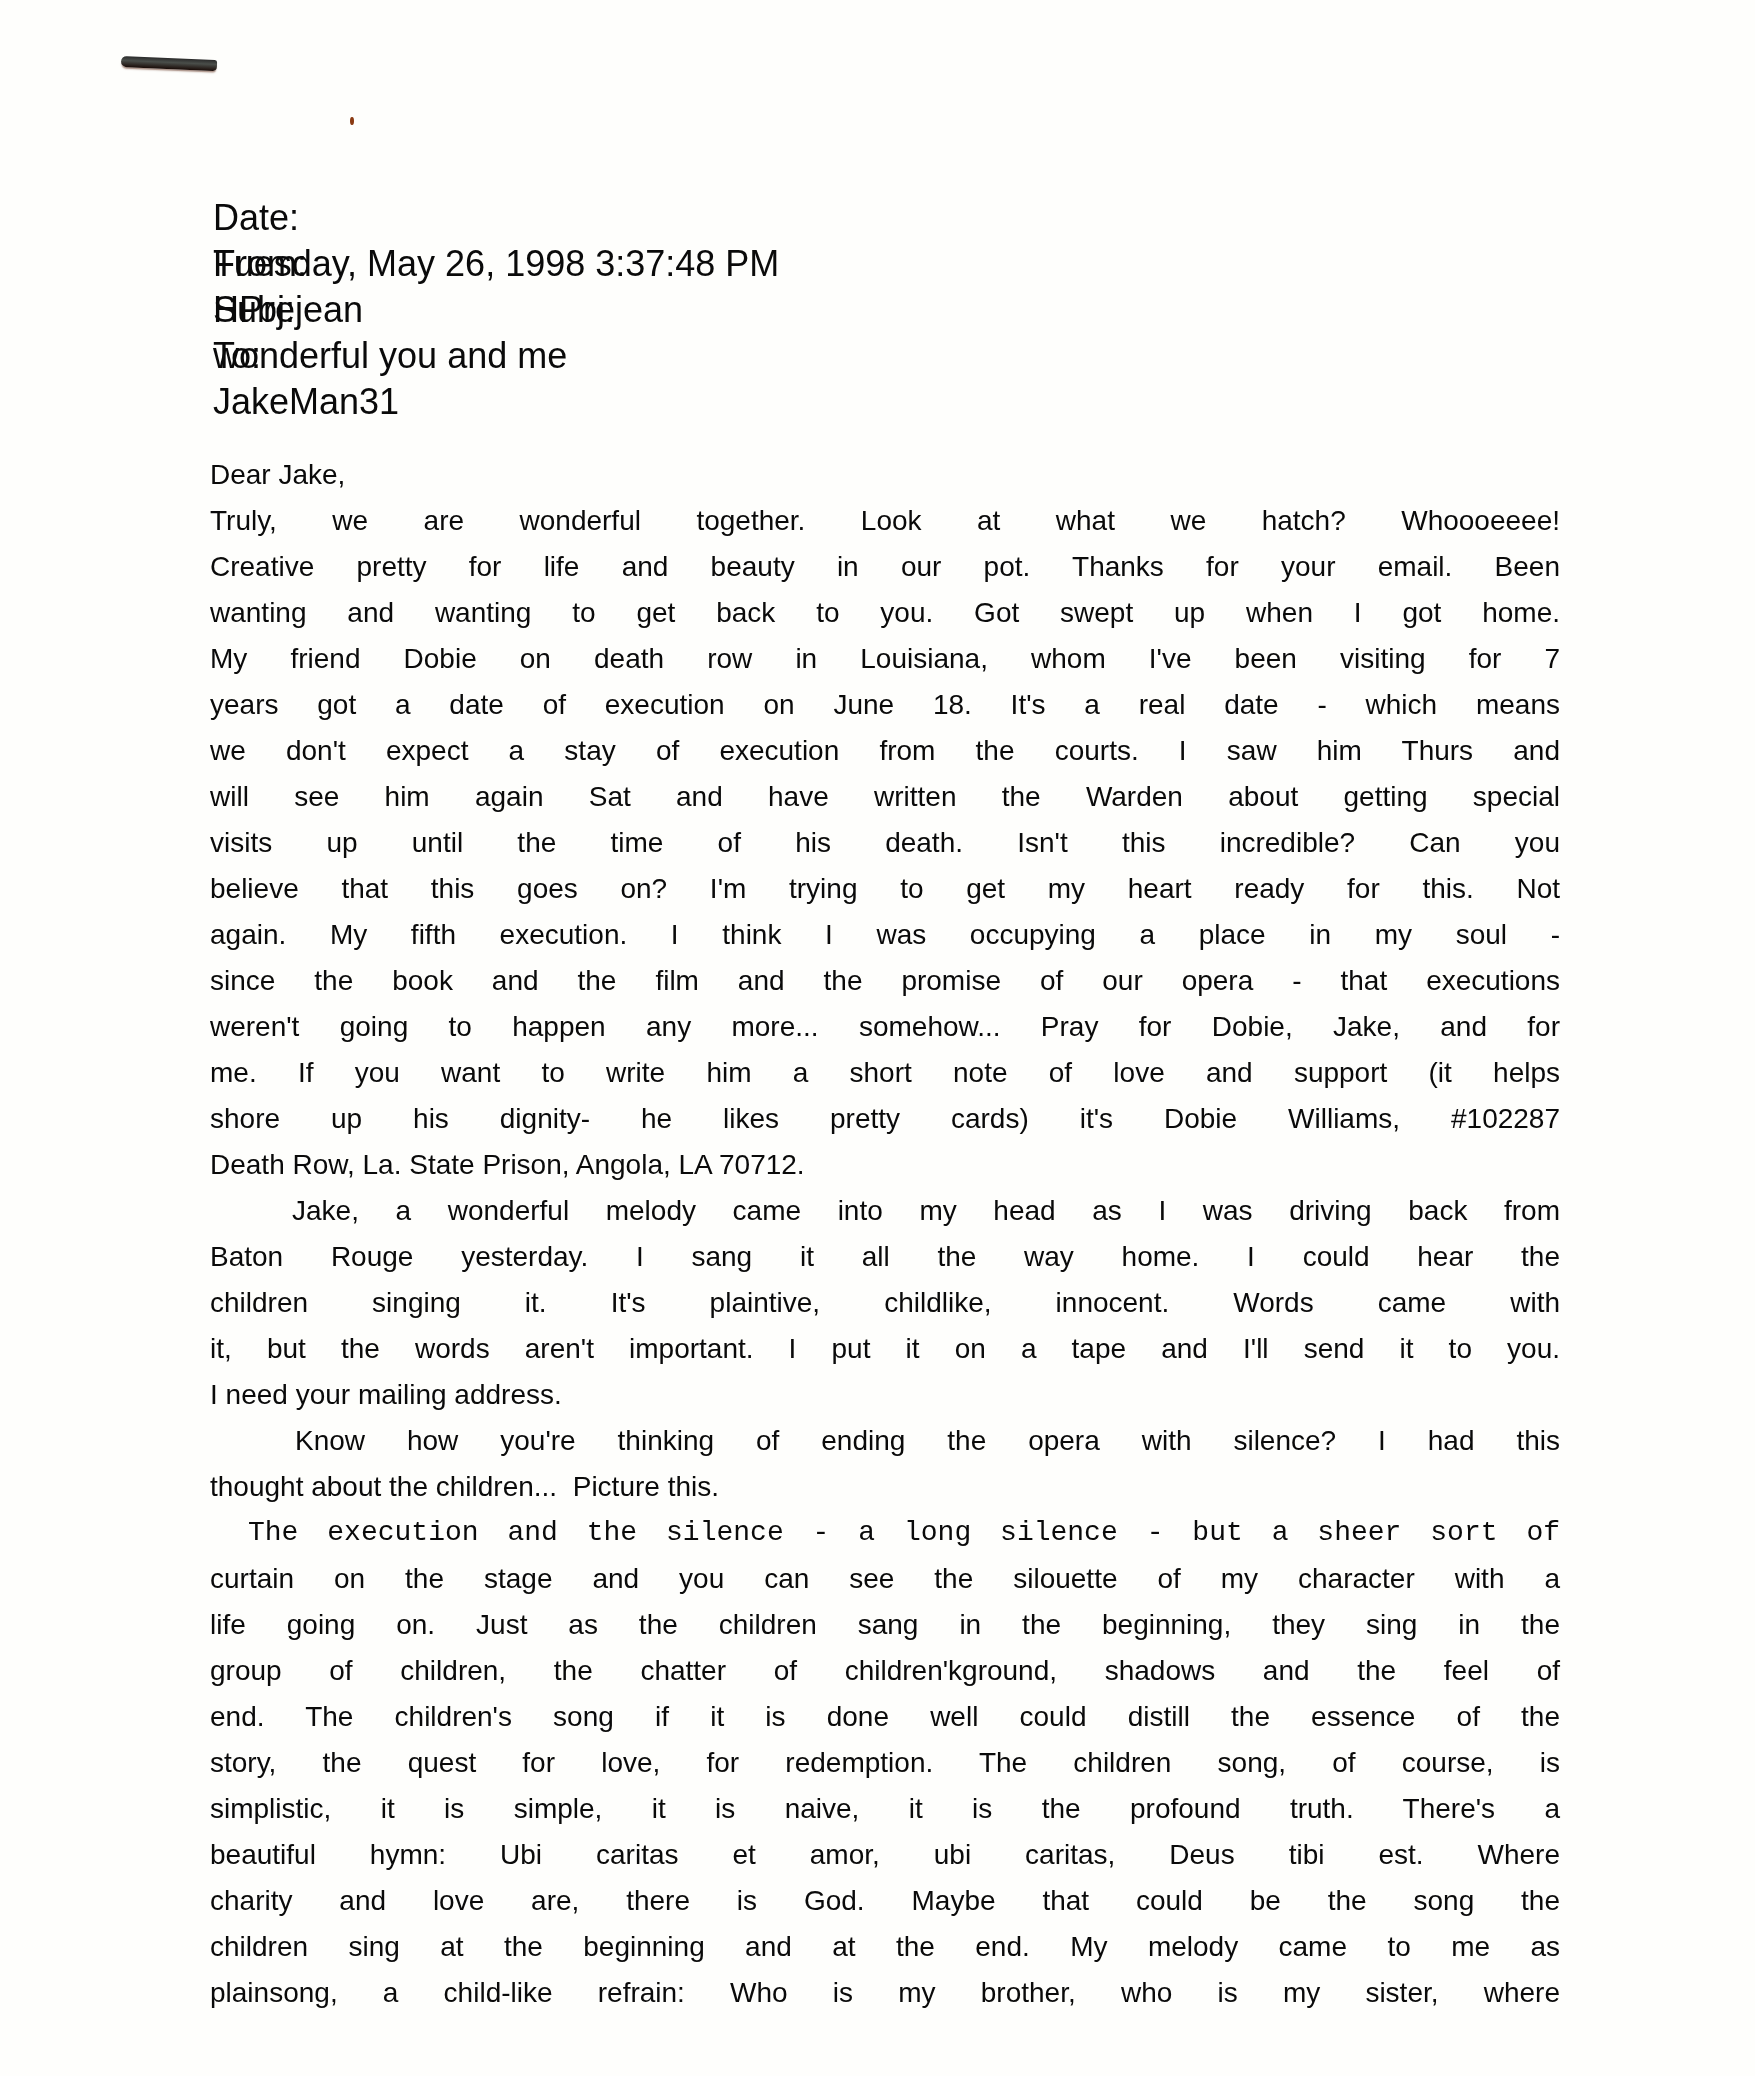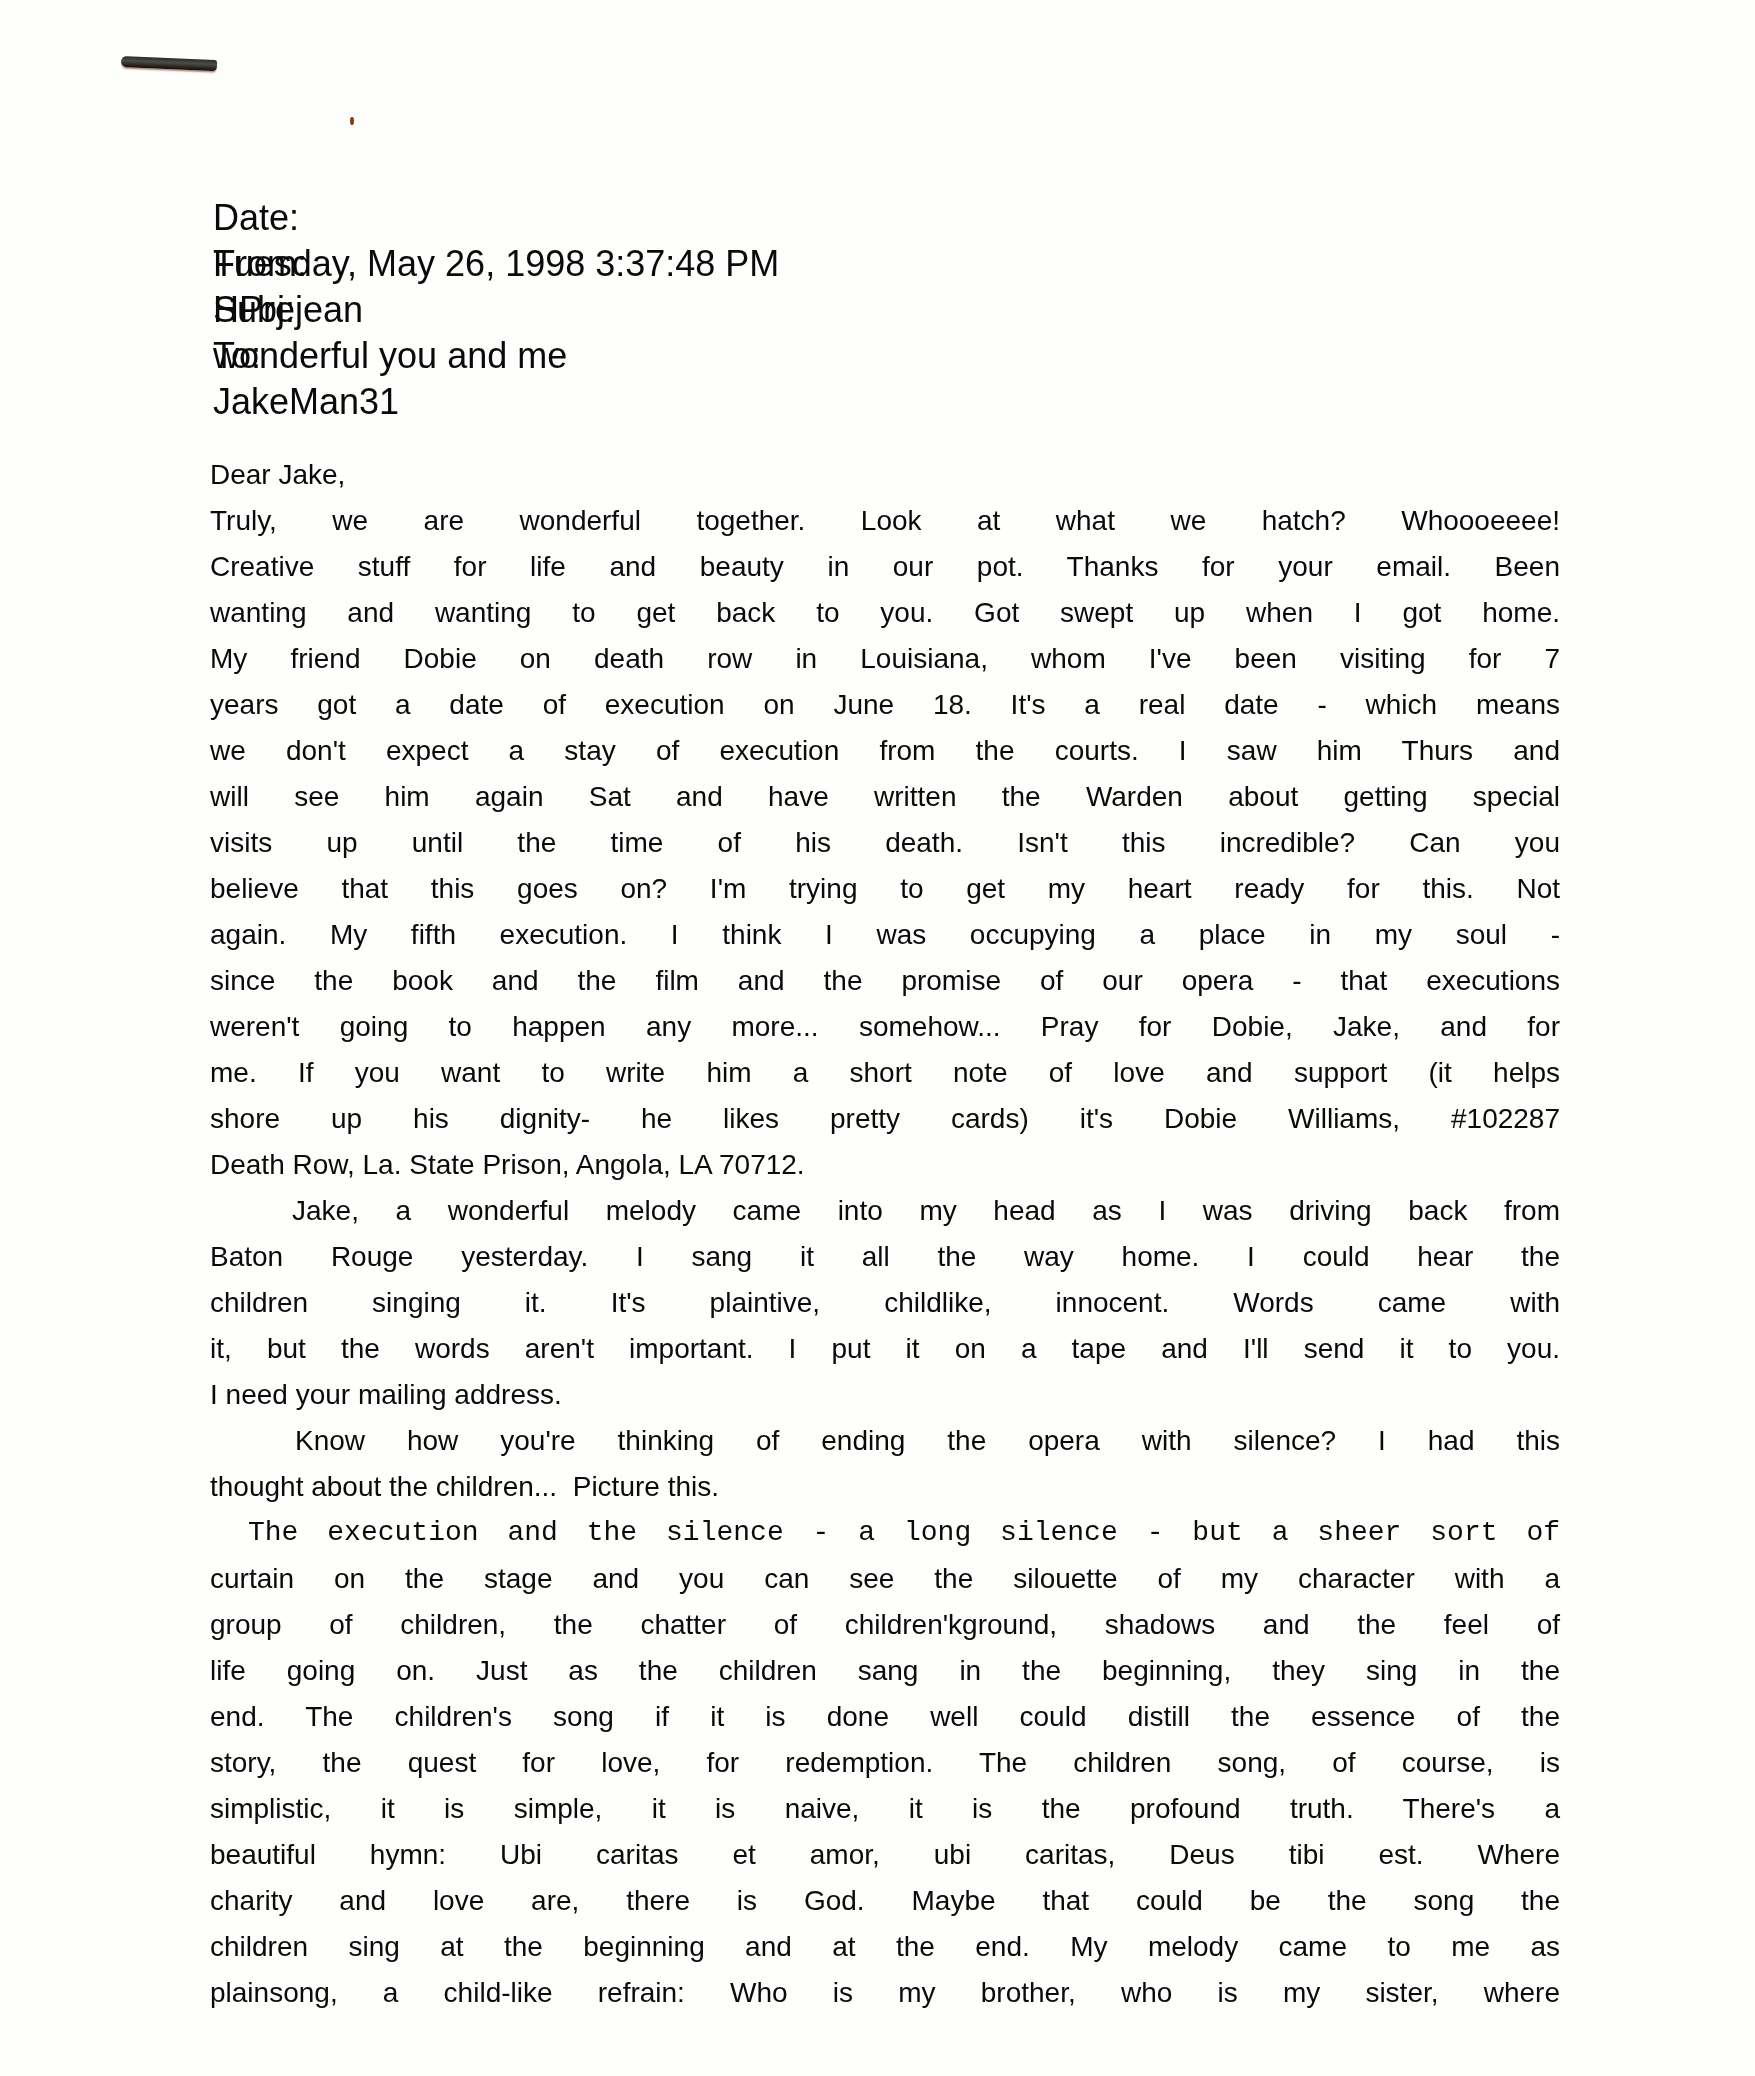--- a/index.html
+++ b/index.html
@@ -54,21 +54,21 @@
   </div>
   <div class="header-row">
     <span class="header-label">To:</span>
     <span>JakeMan31</span>
   </div>
 </div>
 
 <div class="body" id="body-lines">
     <div class="line">Dear Jake,</div>
     <div class="line full">Truly, we are wonderful together.  Look at what we hatch?  Whoooeeee!</div>
-    <div class="line full">Creative stuff for life and beauty in our pot.  Thanks for your email.  Been</div>
+    <div class="line full">Creative pretty for life and beauty in our pot.  Thanks for your email.  Been</div>
     <div class="line full">wanting and wanting to get back to you.  Got swept up when I got home.</div>
     <div class="line full">My friend Dobie on death row in Louisiana, whom I've been visiting for 7</div>
     <div class="line full">years got a date of execution on June 18.  It's a real date - which means</div>
     <div class="line full">we don't expect a stay of execution from the courts.  I saw him Thurs and</div>
     <div class="line full">will see him again Sat and have written the Warden about getting special</div>
     <div class="line full">visits up until the time of his death.  Isn't this incredible?  Can you</div>
     <div class="line full">believe that this goes on?  I'm trying to get my heart ready for this.  Not</div>
     <div class="line full">again.  My fifth execution.  I think I was occupying a place in my soul -</div>
     <div class="line full">since the book and the film and the promise of our opera - that executions</div>
     <div class="line full">weren't going to happen any more... somehow... Pray for Dobie, Jake, and for</div>
@@ -77,22 +77,22 @@
     <div class="line">Death Row, La. State Prison, Angola, LA 70712.</div>
     <div class="line full" style="padding-left: 82px;">Jake, a wonderful melody came into my head as I was driving back from</div>
     <div class="line full">Baton Rouge yesterday.  I sang it all the way home.  I could hear the</div>
     <div class="line full">children singing it.  It's plaintive, childlike, innocent.  Words came with</div>
     <div class="line full">it, but the words aren't important.  I put it on a tape and I'll send it to you.</div>
     <div class="line">I need your mailing address.</div>
     <div class="line full" style="padding-left: 85px;">Know how you're thinking of ending the opera with silence?  I had this</div>
     <div class="line">thought about the children...  Picture this.</div>
     <div class="line full" style="padding-left: 38px; font-family: Liberation Mono, monospace;">The execution and the silence - a long silence - but a sheer sort of</div>
     <div class="line full">curtain on the stage and you can see the silouette of my character with a</div>
+    <div class="line full">life going on.  Just as the children sang in the beginning, they sing in the</div>
     <div class="line full">group of children, the chatter of children'kground, shadows and the feel of</div>
-    <div class="line full">life going on.  Just as the children sang in the beginning, they sing in the</div>
     <div class="line full">end.  The children's song if it is done well could distill the essence of the</div>
     <div class="line full">story, the quest for love, for redemption.  The children song, of course, is</div>
     <div class="line full">simplistic, it is simple, it is naive, it is the profound truth.  There's a</div>
     <div class="line full">beautiful hymn: Ubi caritas et amor, ubi caritas, Deus tibi est.  Where</div>
     <div class="line full">charity and love are, there is God.  Maybe that could be the song the</div>
     <div class="line full">children sing at the beginning and at the end.  My melody came to me as</div>
     <div class="line full">plainsong, a child-like refrain: Who is my brother, who is my sister, where</div>
   </div>
 
 

